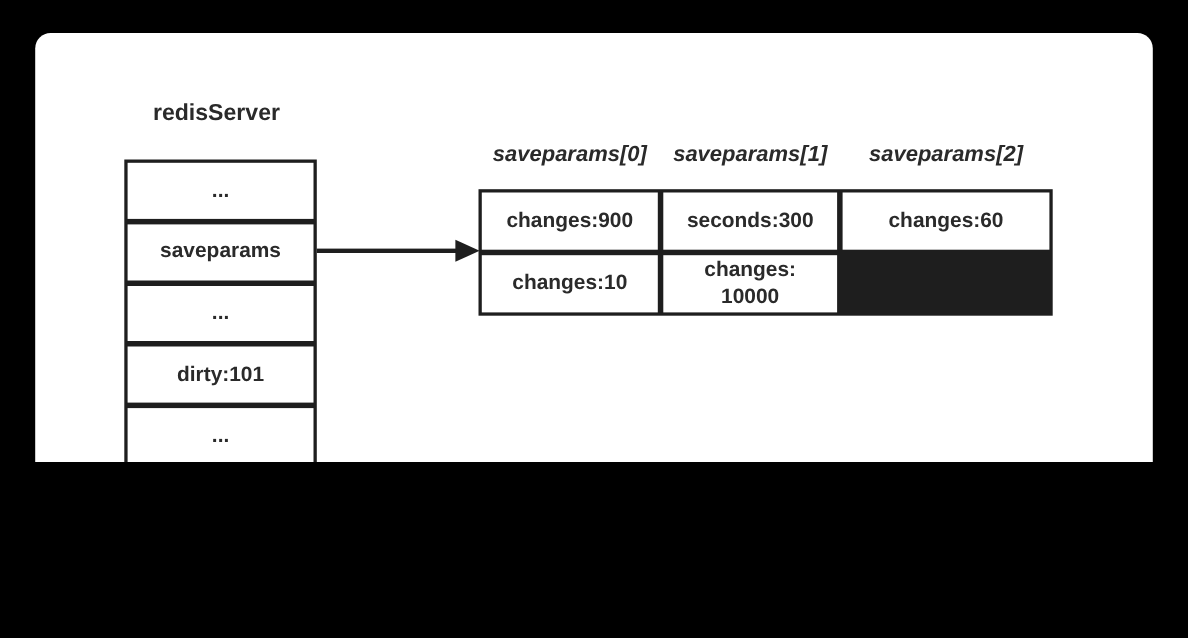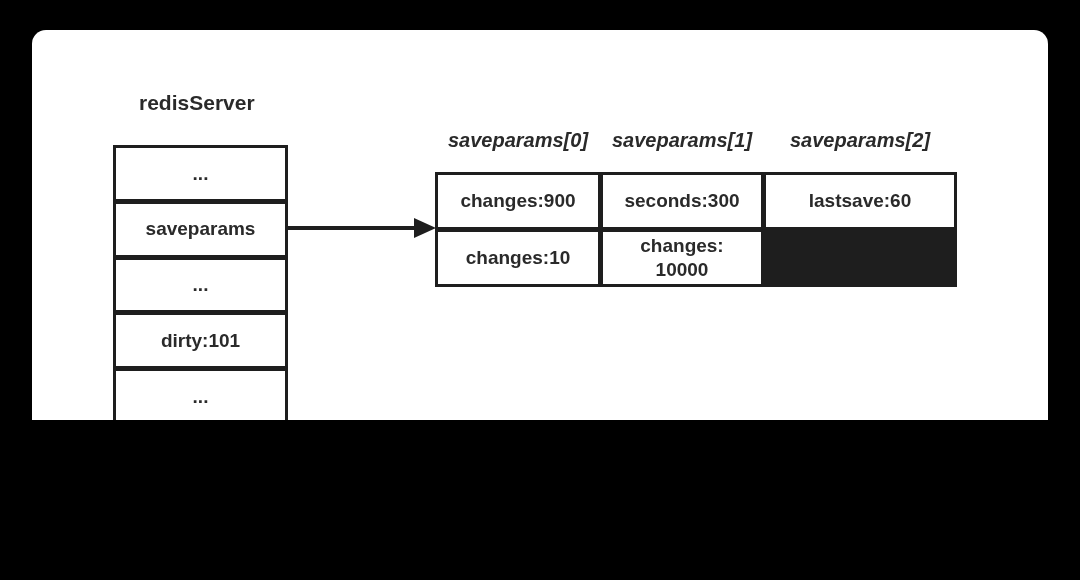--- a/index.html
+++ b/index.html
@@ -153,21 +153,21 @@
 
   <div class="array-headers">
     <div class="hdr">saveparams[0]</div>
     <div class="hdr">saveparams[1]</div>
     <div class="hdr">saveparams[2]</div>
   </div>
 
   <div class="array-table">
     <div class="cell">changes:900</div>
     <div class="cell">seconds:300</div>
-    <div class="cell">lastsave:60</div>
+    <div class="cell">changes:60</div>
     <div class="cell">changes:10</div>
     <div class="cell">changes:
 10000</div>
   </div>
 
   <div class="watermark">
     <span>
       <svg width="48" height="42" viewBox="0 0 48 42">
         <g fill="#ffffff" stroke="#c9c9c9" stroke-width="1.6">
           <ellipse cx="17" cy="13" rx="13.5" ry="11.5"></ellipse>

